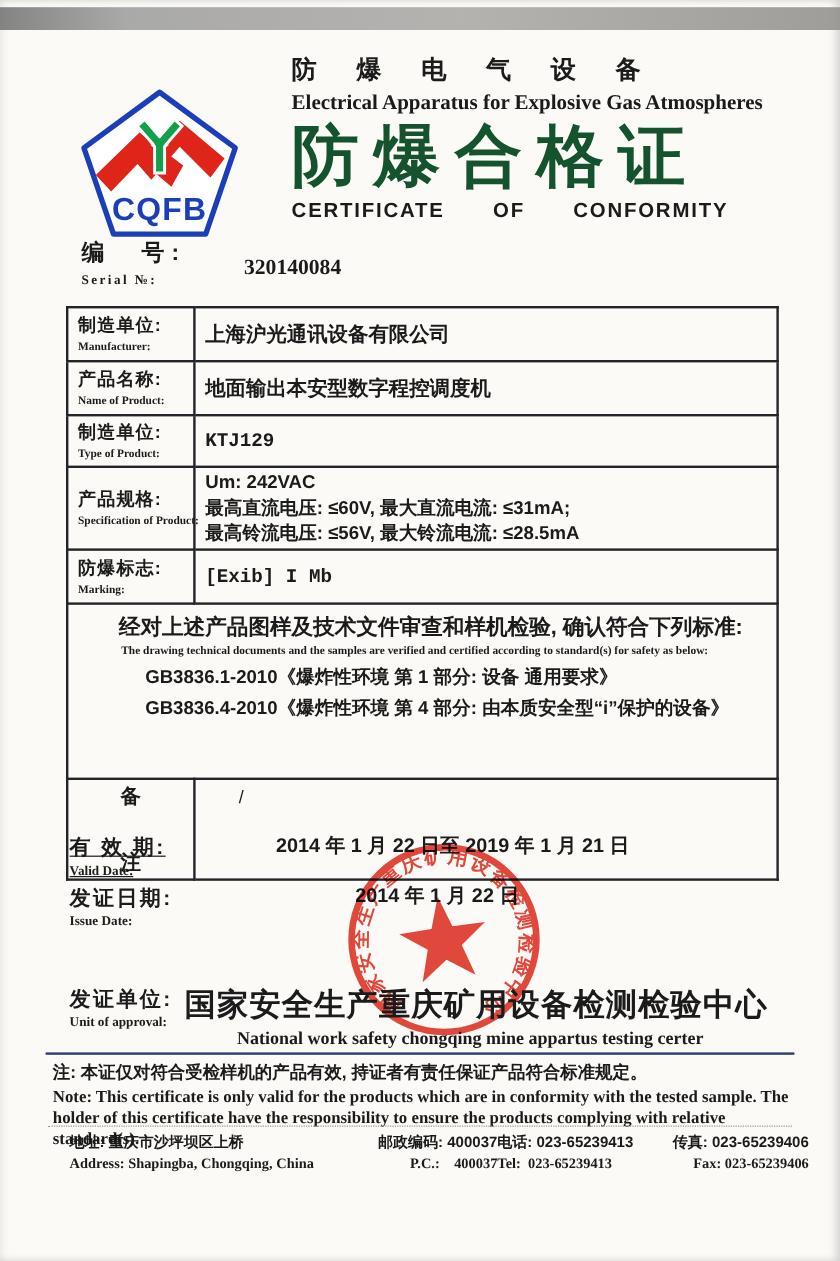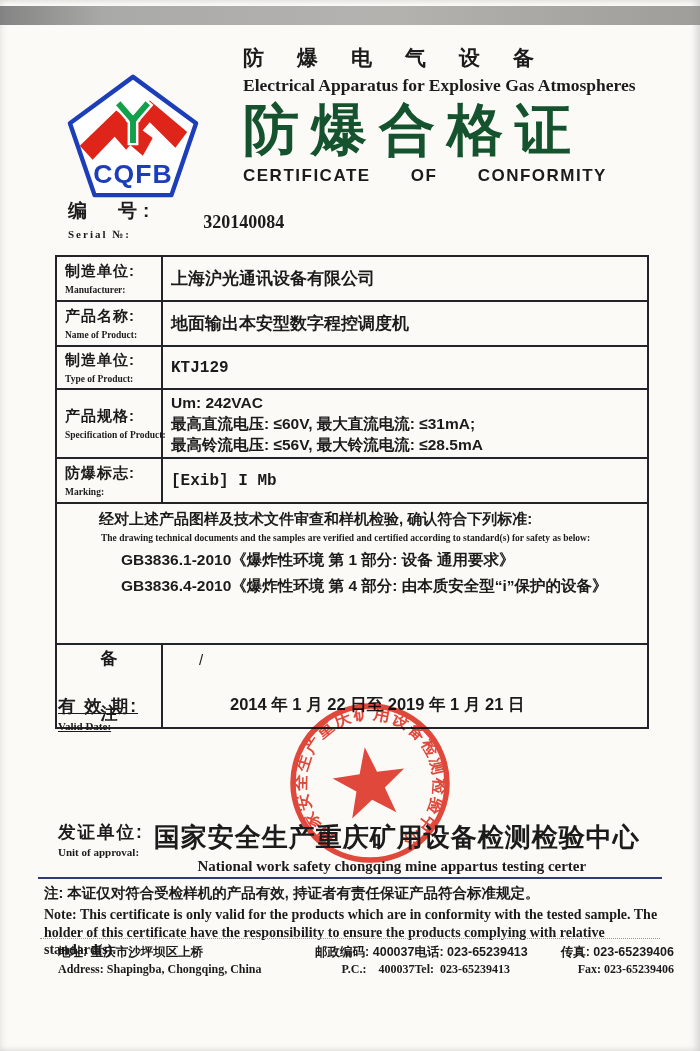--- a/index.html
+++ b/index.html
@@ -28,21 +28,21 @@
   .tblwrap{position:absolute;top:255px;left:55px;width:594px;}
   table.cert{border-collapse:collapse;width:100%;table-layout:fixed;}
   table.cert td{border:2px solid #23242a;vertical-align:middle;padding:2px 8px;}
   td.lab{width:88px;padding:3px 4px 3px 6px;}
   .lab-cn{font-size:15px;font-weight:bold;letter-spacing:1px;}
   .lab-en{font-family:"Liberation Serif","DejaVu Serif",serif;font-weight:bold;font-size:10px;margin-top:3px;transform:scale(.95);transform-origin:left;white-space:nowrap;}
   .val{font-size:17px;font-weight:bold;padding-left:14px;}
   .val-mono{font-size:16px;font-weight:bold;font-family:"Liberation Mono","DejaVu Sans Mono",monospace;}
   .spec div{font-size:15.5px;font-weight:bold;line-height:21px;}
   .std-cell{padding:6px 10px 10px 10px !important;vertical-align:top !important;}
-  .std-cn{font-size:15px;font-weight:bold;text-indent:32px;}
+  .std-cn{font-size:18px;font-weight:bold;text-indent:32px;}
   .std-en{font-family:"Liberation Serif","DejaVu Serif",serif;font-weight:bold;font-size:9.5px;margin:4px 0 4px 34px;}
   .std-item{font-size:15.5px;font-weight:bold;margin-left:54px;line-height:26px;}
   .std-pad{height:34px;}
   .rem-lab{height:84px;}
   .rem-col{display:flex;flex-direction:column;justify-content:space-between;height:78px;align-items:center;font-size:17px;font-weight:bold;}
   .rem-val{vertical-align:top !important;font-size:15px;padding:6px 0 0 36px !important;}
   
   .row-abs{position:absolute;left:58px;width:600px;}
   .dlab-cn{font-size:17.5px;font-weight:bold;letter-spacing:2px;}
   .dlab-en{font-family:"Liberation Serif","DejaVu Serif",serif;font-weight:bold;font-size:11px;margin-top:2px;}
@@ -162,20 +162,25 @@
     </tbody>
       </table>
   </div>
 
   <div class="row-abs" style="top:694px;text-decoration:underline;">
     <div class="dlab-cn">有 效 期:</div>
     <div class="dlab-en">Valid Date:</div>
     <div class="dval" style="left:172px;">2014 年 1 月 22 日至 2019 年 1 月 21 日</div>
   </div>
 
+  <div class="row-abs" style="top:736px;">
+    <div class="dlab-cn">发证日期:</div>
+    <div class="dlab-en">Issue Date:</div>
+    <div class="dval" style="left:238px;">2014 年 1 月 22 日</div>
+  </div>
 
   <div class="stamp">
     <svg width="182" height="172" viewBox="0 0 182 172">
       <circle cx="91" cy="86" r="77" fill="none" stroke="#e02f22" stroke-width="5.5"></circle>
       <defs>
         <path id="ring" d="M 27,86 a 64,64 0 1 1 128,0 a 64,64 0 1 1 -128,0"></path>
       </defs>
       <g transform="rotate(-57 91 86)">
         <text font-family="Liberation Sans, DejaVu Sans, sans-serif" font-size="16.5" font-weight="bold" fill="#e02f22" letter-spacing="2">
           <textPath href="#ring">国家安全生产重庆矿用设备检测检验中心</textPath>

